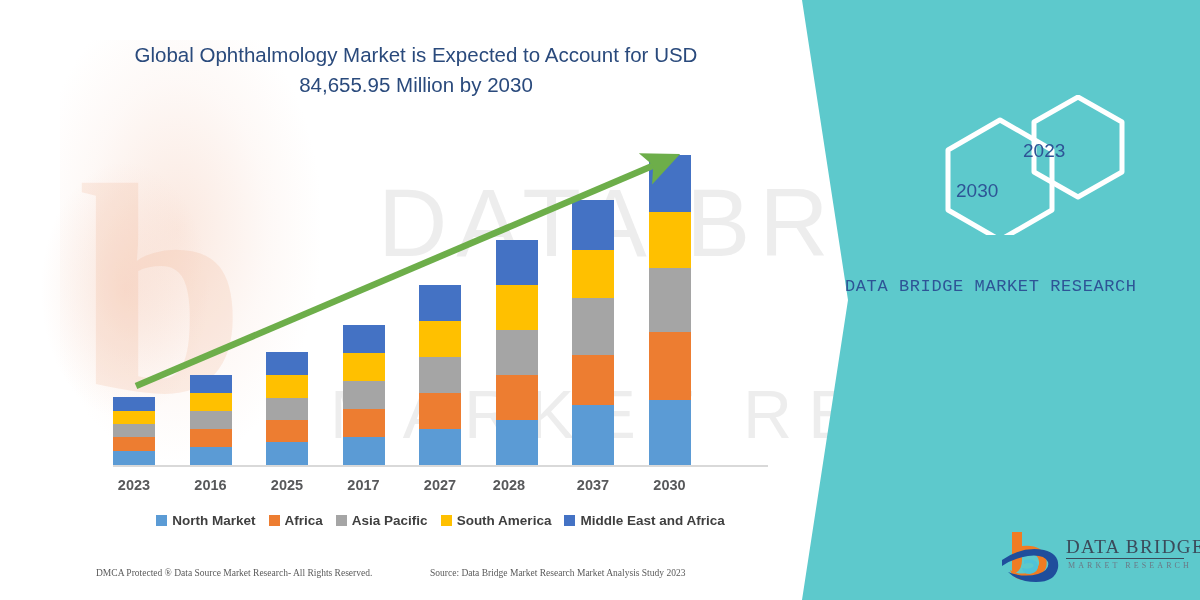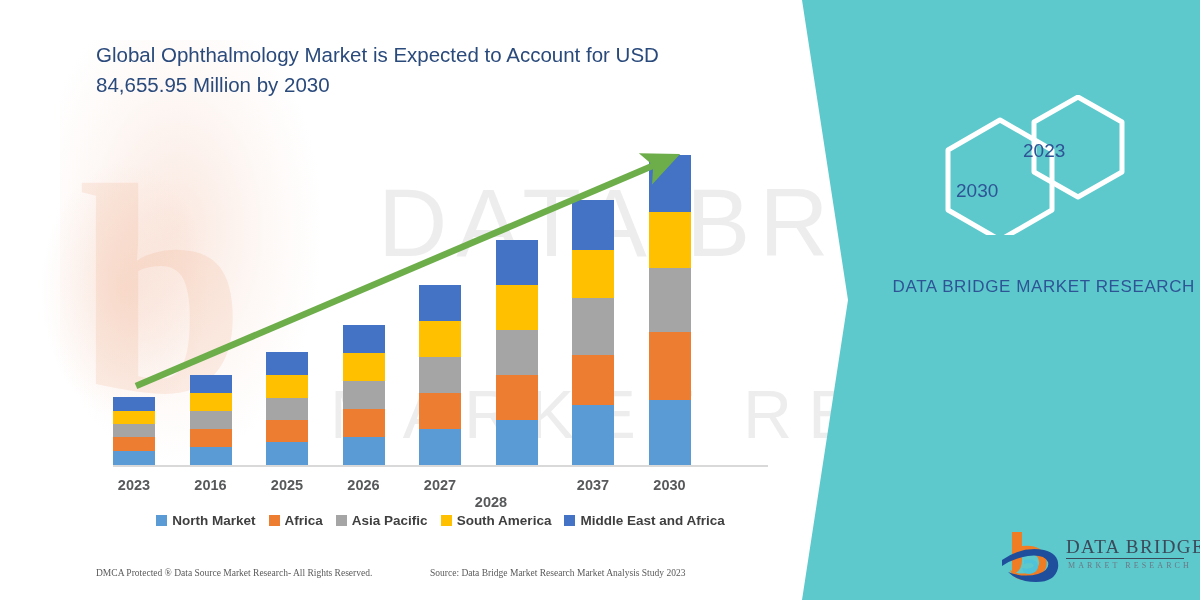--- a/index.html
+++ b/index.html
@@ -49,20 +49,21 @@
     color:rgba(150,150,150,0.17);
     font-family:"Liberation Sans", sans-serif;
     white-space:nowrap;
   }
 
   
   .left-panel { position:absolute; left:0; top:0; width:860px; height:600px; z-index:2; }
 
   .chart-title {
     position:absolute; left:96px; top:40px; width:640px;
+    text-align:center;
     font-size:20.5px; line-height:30px;
     color:#2a4a7c;
     font-family:"Liberation Sans", sans-serif;
   }
 
   .plot {
     position:absolute; left:0; top:0; width:860px; height:600px;
   }
 
   .axis-line {
@@ -126,23 +127,23 @@
 
   .hex-text {
     position:absolute; font-size:19px; color:#2e5496; font-weight:400;
     font-family:"Liberation Sans", sans-serif;
   }
   .hex-text-2023 { left:183px; top:140px; }
   .hex-text-2030 { left:116px; top:180px; }
 
   .dbmr-text {
     position:absolute; left:5px; top:273px; width:350px;
-    text-align:right; font-size:17px; line-height:27px;
+    text-align:left; font-size:17px; line-height:27px;
     color:#2e5496; letter-spacing:0.6px;
-    font-family:Liberation Sans, sans-serif;
+    font-family:Liberation Mono, monospace;
   }
 
   
   .logo { position:absolute; left:1000px; top:530px; width:190px; height:56px; z-index:5; }
   .logo-main {
     position:absolute; left:66px; top:6px;
     font-size:19px; letter-spacing:1.4px; color:#3b4a5a; font-weight:400;
     font-family:"Liberation Serif", serif; white-space:nowrap;
   }
   .logo-sub {
@@ -199,37 +200,37 @@
           <div class="seg" style="background: rgb(91, 155, 213); height: 23px;"></div>
         </div>
         <div class="xlabel" style="left: 247px;">2025</div>
         <div class="bar" style="left: 342.5px; bottom: 135px; height: 140px;">
           <div class="seg" style="background: rgb(68, 114, 196); height: 28px;"></div>
           <div class="seg" style="background: rgb(255, 192, 0); height: 28px;"></div>
           <div class="seg" style="background: rgb(165, 165, 165); height: 28px;"></div>
           <div class="seg" style="background: rgb(237, 125, 49); height: 28px;"></div>
           <div class="seg" style="background: rgb(91, 155, 213); height: 28px;"></div>
         </div>
-        <div class="xlabel" style="left: 323.5px;">2026</div>
+        <div class="xlabel" style="left: 323.5px;">2017</div>
         <div class="bar" style="left: 419px; bottom: 135px; height: 180px;">
           <div class="seg" style="background: rgb(68, 114, 196); height: 36px;"></div>
           <div class="seg" style="background: rgb(255, 192, 0); height: 36px;"></div>
           <div class="seg" style="background: rgb(165, 165, 165); height: 36px;"></div>
           <div class="seg" style="background: rgb(237, 125, 49); height: 36px;"></div>
           <div class="seg" style="background: rgb(91, 155, 213); height: 36px;"></div>
         </div>
         <div class="xlabel" style="left: 400px;">2027</div>
         <div class="bar" style="left: 495.5px; bottom: 135px; height: 225px;">
           <div class="seg" style="background: rgb(68, 114, 196); height: 45px;"></div>
           <div class="seg" style="background: rgb(255, 192, 0); height: 45px;"></div>
           <div class="seg" style="background: rgb(165, 165, 165); height: 45px;"></div>
           <div class="seg" style="background: rgb(237, 125, 49); height: 45px;"></div>
           <div class="seg" style="background: rgb(91, 155, 213); height: 45px;"></div>
         </div>
-        <div class="xlabel" style="left: 451px; margin-top: 17px;">2028</div>
+        <div class="xlabel" style="left: 469px;">2028</div>
         <div class="bar" style="left: 572px; bottom: 135px; height: 265px;">
           <div class="seg" style="background: rgb(68, 114, 196); height: 50px;"></div>
           <div class="seg" style="background: rgb(255, 192, 0); height: 48px;"></div>
           <div class="seg" style="background: rgb(165, 165, 165); height: 57px;"></div>
           <div class="seg" style="background: rgb(237, 125, 49); height: 50px;"></div>
           <div class="seg" style="background: rgb(91, 155, 213); height: 60px;"></div>
         </div>
         <div class="xlabel" style="left: 553px;">2037</div>
         <div class="bar" style="left: 648.5px; bottom: 135px; height: 310px;">
           <div class="seg" style="background: rgb(68, 114, 196); height: 57px;"></div>

